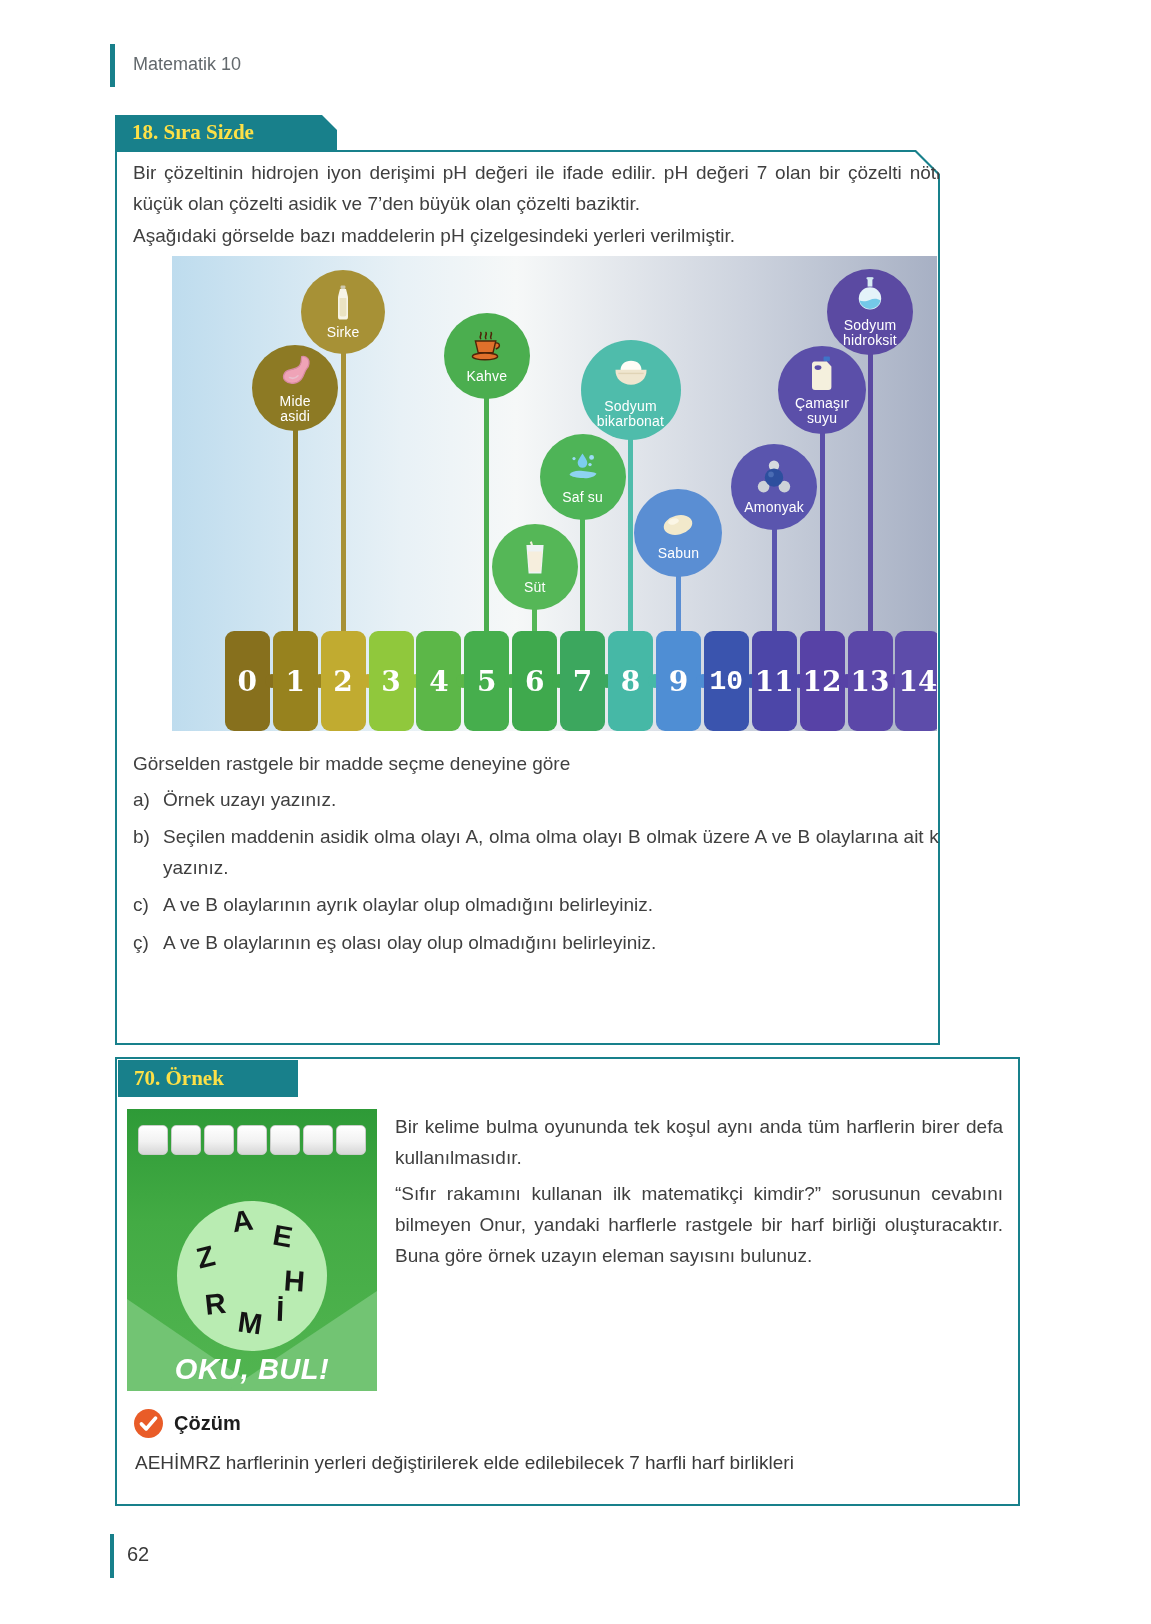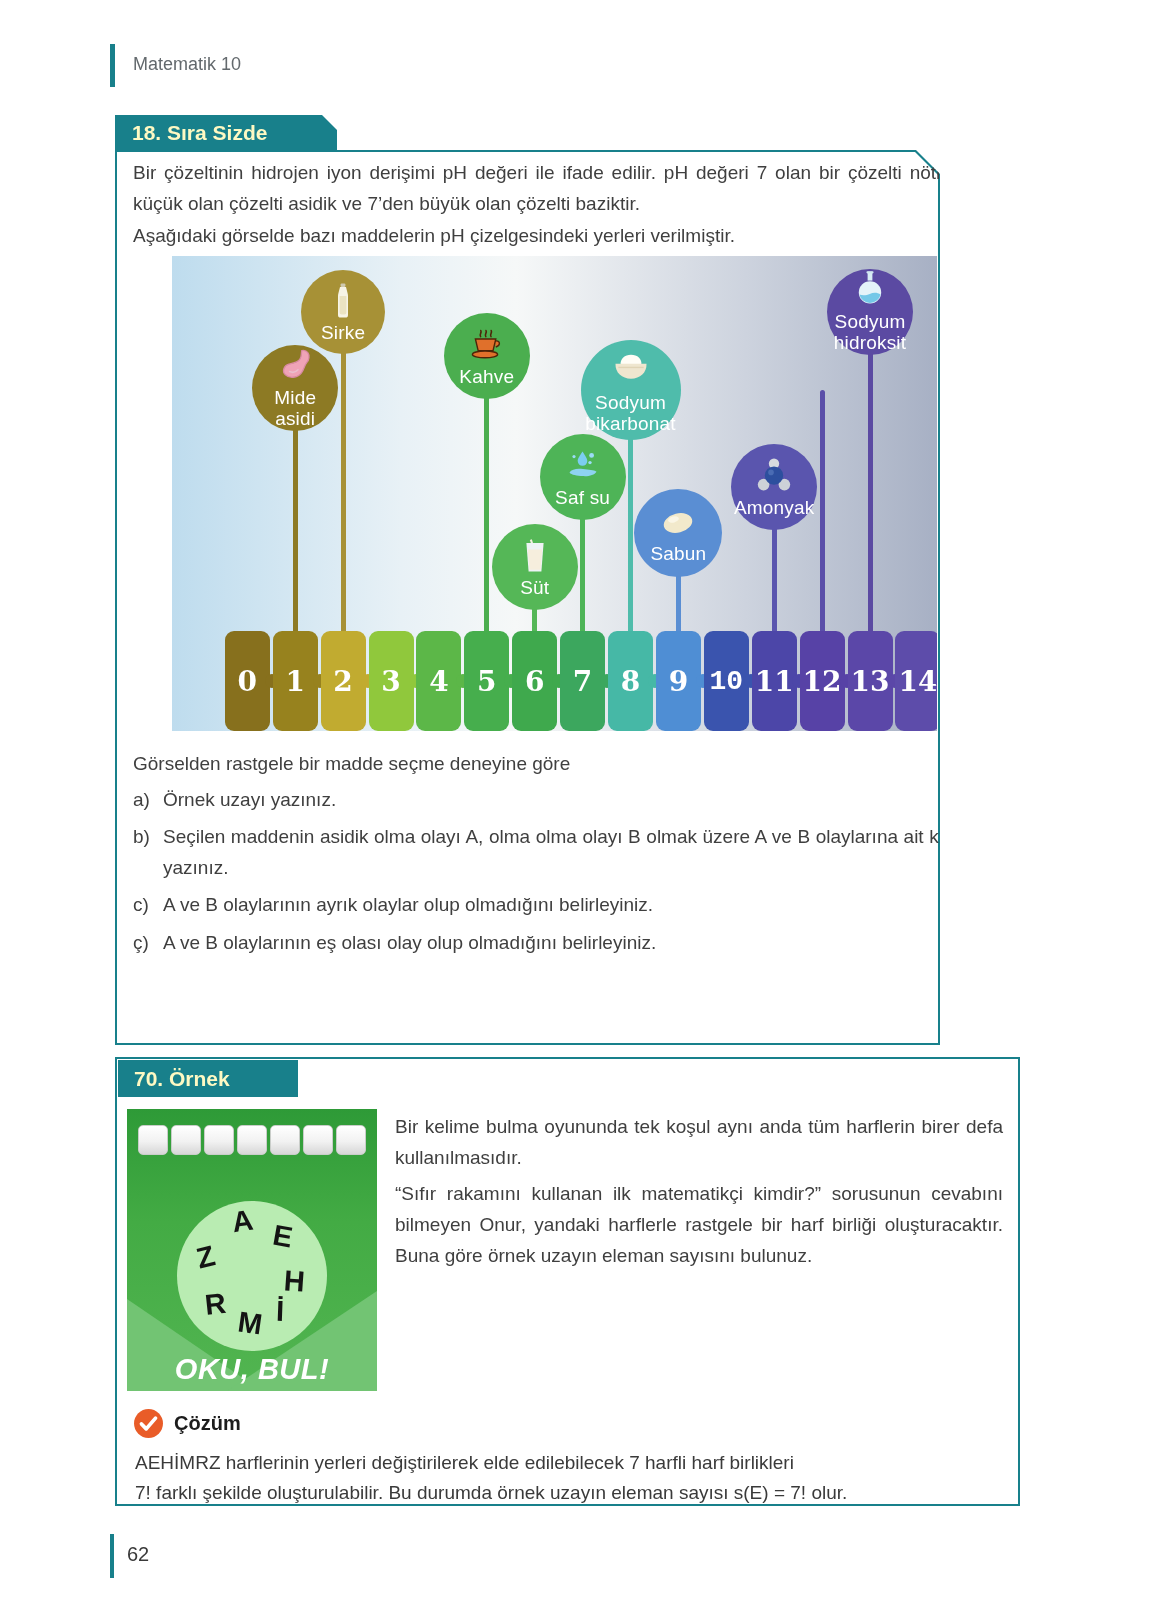--- a/index.html
+++ b/index.html
@@ -4,21 +4,21 @@
 <style>
   * { margin:0; padding:0; box-sizing:border-box; }
   html,body { background:#ffffff; }
   body { width:1151px; height:1624px; position:relative; font-family:"Liberation Sans", sans-serif; }
 
   
   .brand-bar { position:absolute; left:110px; top:44px; width:5px; height:43px; background:#18808b; }
   .brand-title { position:absolute; left:133px; top:54px; font-size:18px; color:#63696d; }
 
   
-  .tab { position:absolute; background:#18808b; color:#fef9c3; font-family:Liberation Sans, sans-serif; font-weight:bold; }
+  .tab { position:absolute; background:#18808b; color:#fde047; font-family:Liberation Serif, serif; font-weight:bold; }
   .tab1 { left:115px; top:115px; width:222px; height:35px; font-size:21px; line-height:35px; padding-left:17px;
           clip-path: polygon(0 0, calc(100% - 15px) 0, 100% 15px, 100% 100%, 0 100%); }
   .tab2 { left:1px; top:1px; width:180px; height:37px; font-size:21px; line-height:37px; padding-left:16px; }
 
   
   .frame1 { position:absolute; left:115px; top:150px; width:825px; height:895px; background:#18808b;
             clip-path: polygon(0 0, calc(100% - 24px) 0, 100% 24px, 100% 100%, 0 100%); }
   .frame1-inner { position:absolute; inset:2px; background:#fff;
             clip-path: polygon(0 0, calc(100% - 23px) 0, 100% 23px, 100% 100%, 0 100%); }
   .frame2 { position:absolute; left:115px; top:1057px; width:905px; height:449px; background:#fff; border:2px solid #18808b; }
@@ -37,21 +37,21 @@
   .ph-block { position:absolute; top:375px; width:45px; height:100px; border-radius:9px;
      display:flex; align-items:center; justify-content:center; color:#fff;
      font-family:"DejaVu Serif", serif; font-weight:bold; font-size:28px; }
   .ph-block::after { content:""; position:absolute; right:-9px; top:50%; margin-top:-7px;
      width:14px; height:14px; border-radius:50%; background:inherit; }
   .ph-block:last-child::after { display:none; }
   .bubble { position:absolute; border-radius:50%; display:flex; flex-direction:column; align-items:center;
      justify-content:center; text-align:center; color:#fff; }
   .bubble-icon { width:40px; height:40px; display:flex; }
   .bubble-icon svg { width:100%; height:100%; }
-  .bubble-label { font-size:19px; line-height:1.08; letter-spacing:.2px; margin-top:2px; }
+  .bubble-label { font-size:14px; line-height:1.08; letter-spacing:.2px; margin-top:2px; }
 
   
   .questions { position:absolute; left:18px; top:635px; width:868px; }
   .q-row { display:flex; margin-bottom:7px; font-size:19px; line-height:1.6; color:#3f3f3f; }
   .q-label { flex:0 0 30px; }
   .q-text { flex:1; text-align:justify; }
 
   
   .game { position:absolute; left:10px; top:50px; width:250px; height:282px; overflow:hidden;
           background:linear-gradient(180deg,#2e9a37 0%, #43ab44 40%, #52b551 100%); }
@@ -212,20 +212,33 @@
             <circle cx="9.6" cy="28.6" r="5.8" fill="#cdd2d8"></circle>
             <circle cx="30.4" cy="28.6" r="5.8" fill="#cdd2d8"></circle>
             <circle cx="20" cy="19.6" r="9.2" fill="#2d4f9e"></circle>
             <circle cx="17" cy="16.4" r="2.8" fill="#4a6cb4"></circle>
           </svg>
         </div>
         <div class="bubble-label">
           <div>Amonyak</div>
         </div>
       </div>
+      <div class="bubble" style="left: 606.1px; top: 90px; width: 88px; height: 88px; background: rgb(91, 79, 169);">
+        <div class="bubble-icon">
+          <svg viewBox="0 0 40 40">
+            <rect x="21.5" y="2.6" width="6.4" height="4.6" rx="1.2" fill="#3f74c8"></rect>
+            <path d="M12.6 7.6h12.2l4.6 4.8V33a3 3 0 0 1-3 3H13a3 3 0 0 1-3-3V10.6a3 3 0 0 1 2.6-3z" fill="#f4f0dd"></path>
+            <ellipse cx="16" cy="13.6" rx="3.4" ry="2.4" fill="#5b4fa9"></ellipse>
+          </svg>
+        </div>
+        <div class="bubble-label">
+          <div>Çamaşır</div>
+          <div>suyu</div>
+        </div>
+      </div>
       <div class="bubble" style="left: 655px; top: 13px; width: 86px; height: 86px; background: rgb(91, 74, 162);">
         <div class="bubble-icon">
           <svg viewBox="0 0 40 40">
             <rect x="17.6" y="1.6" width="4.8" height="9" fill="#d8ecf4"></rect>
             <rect x="16.4" y="1.2" width="7.2" height="2.2" rx="1.1" fill="#cfe6f0"></rect>
             <circle cx="20" cy="22.4" r="11.2" fill="#e4f3f9"></circle>
             <path d="M9.4 24.6a10.9 10.9 0 0 0 21.2 0c-3.2-2.4-7.4-2.3-10.8-.7-3.3 1.6-7.2 1.7-10.4.7z" fill="#74c8e8"></path>
           </svg>
         </div>
         <div class="bubble-label">
@@ -287,17 +300,16 @@
   <div class="solution-head">
     <span class="check">
       <svg viewBox="0 0 30 30">
           <circle cx="15" cy="15" r="14" fill="#e95c28"></circle>
           <path d="M8.2 15.4l4.6 4.8 9-10.4" stroke="#fff" stroke-width="3.6" fill="none" stroke-linecap="round" stroke-linejoin="round"></path>
         </svg>
     </span>
     <span>Çözüm</span>
   </div>
   <p class="sol-line sol1">AEHİMRZ harflerinin yerleri değiştirilerek elde edilebilecek 7 harfli harf birlikleri</p>
-  <p class="sol-line sol2">7! farklı şekilde oluşturulabilir. Bu durumda örnek uzayın eleman sayısı s(E) = 7! olur.</p>
 </div>
 
 <div class="footer-bar"></div>
 <div class="page-number">62</div>
 
 </body></html>

